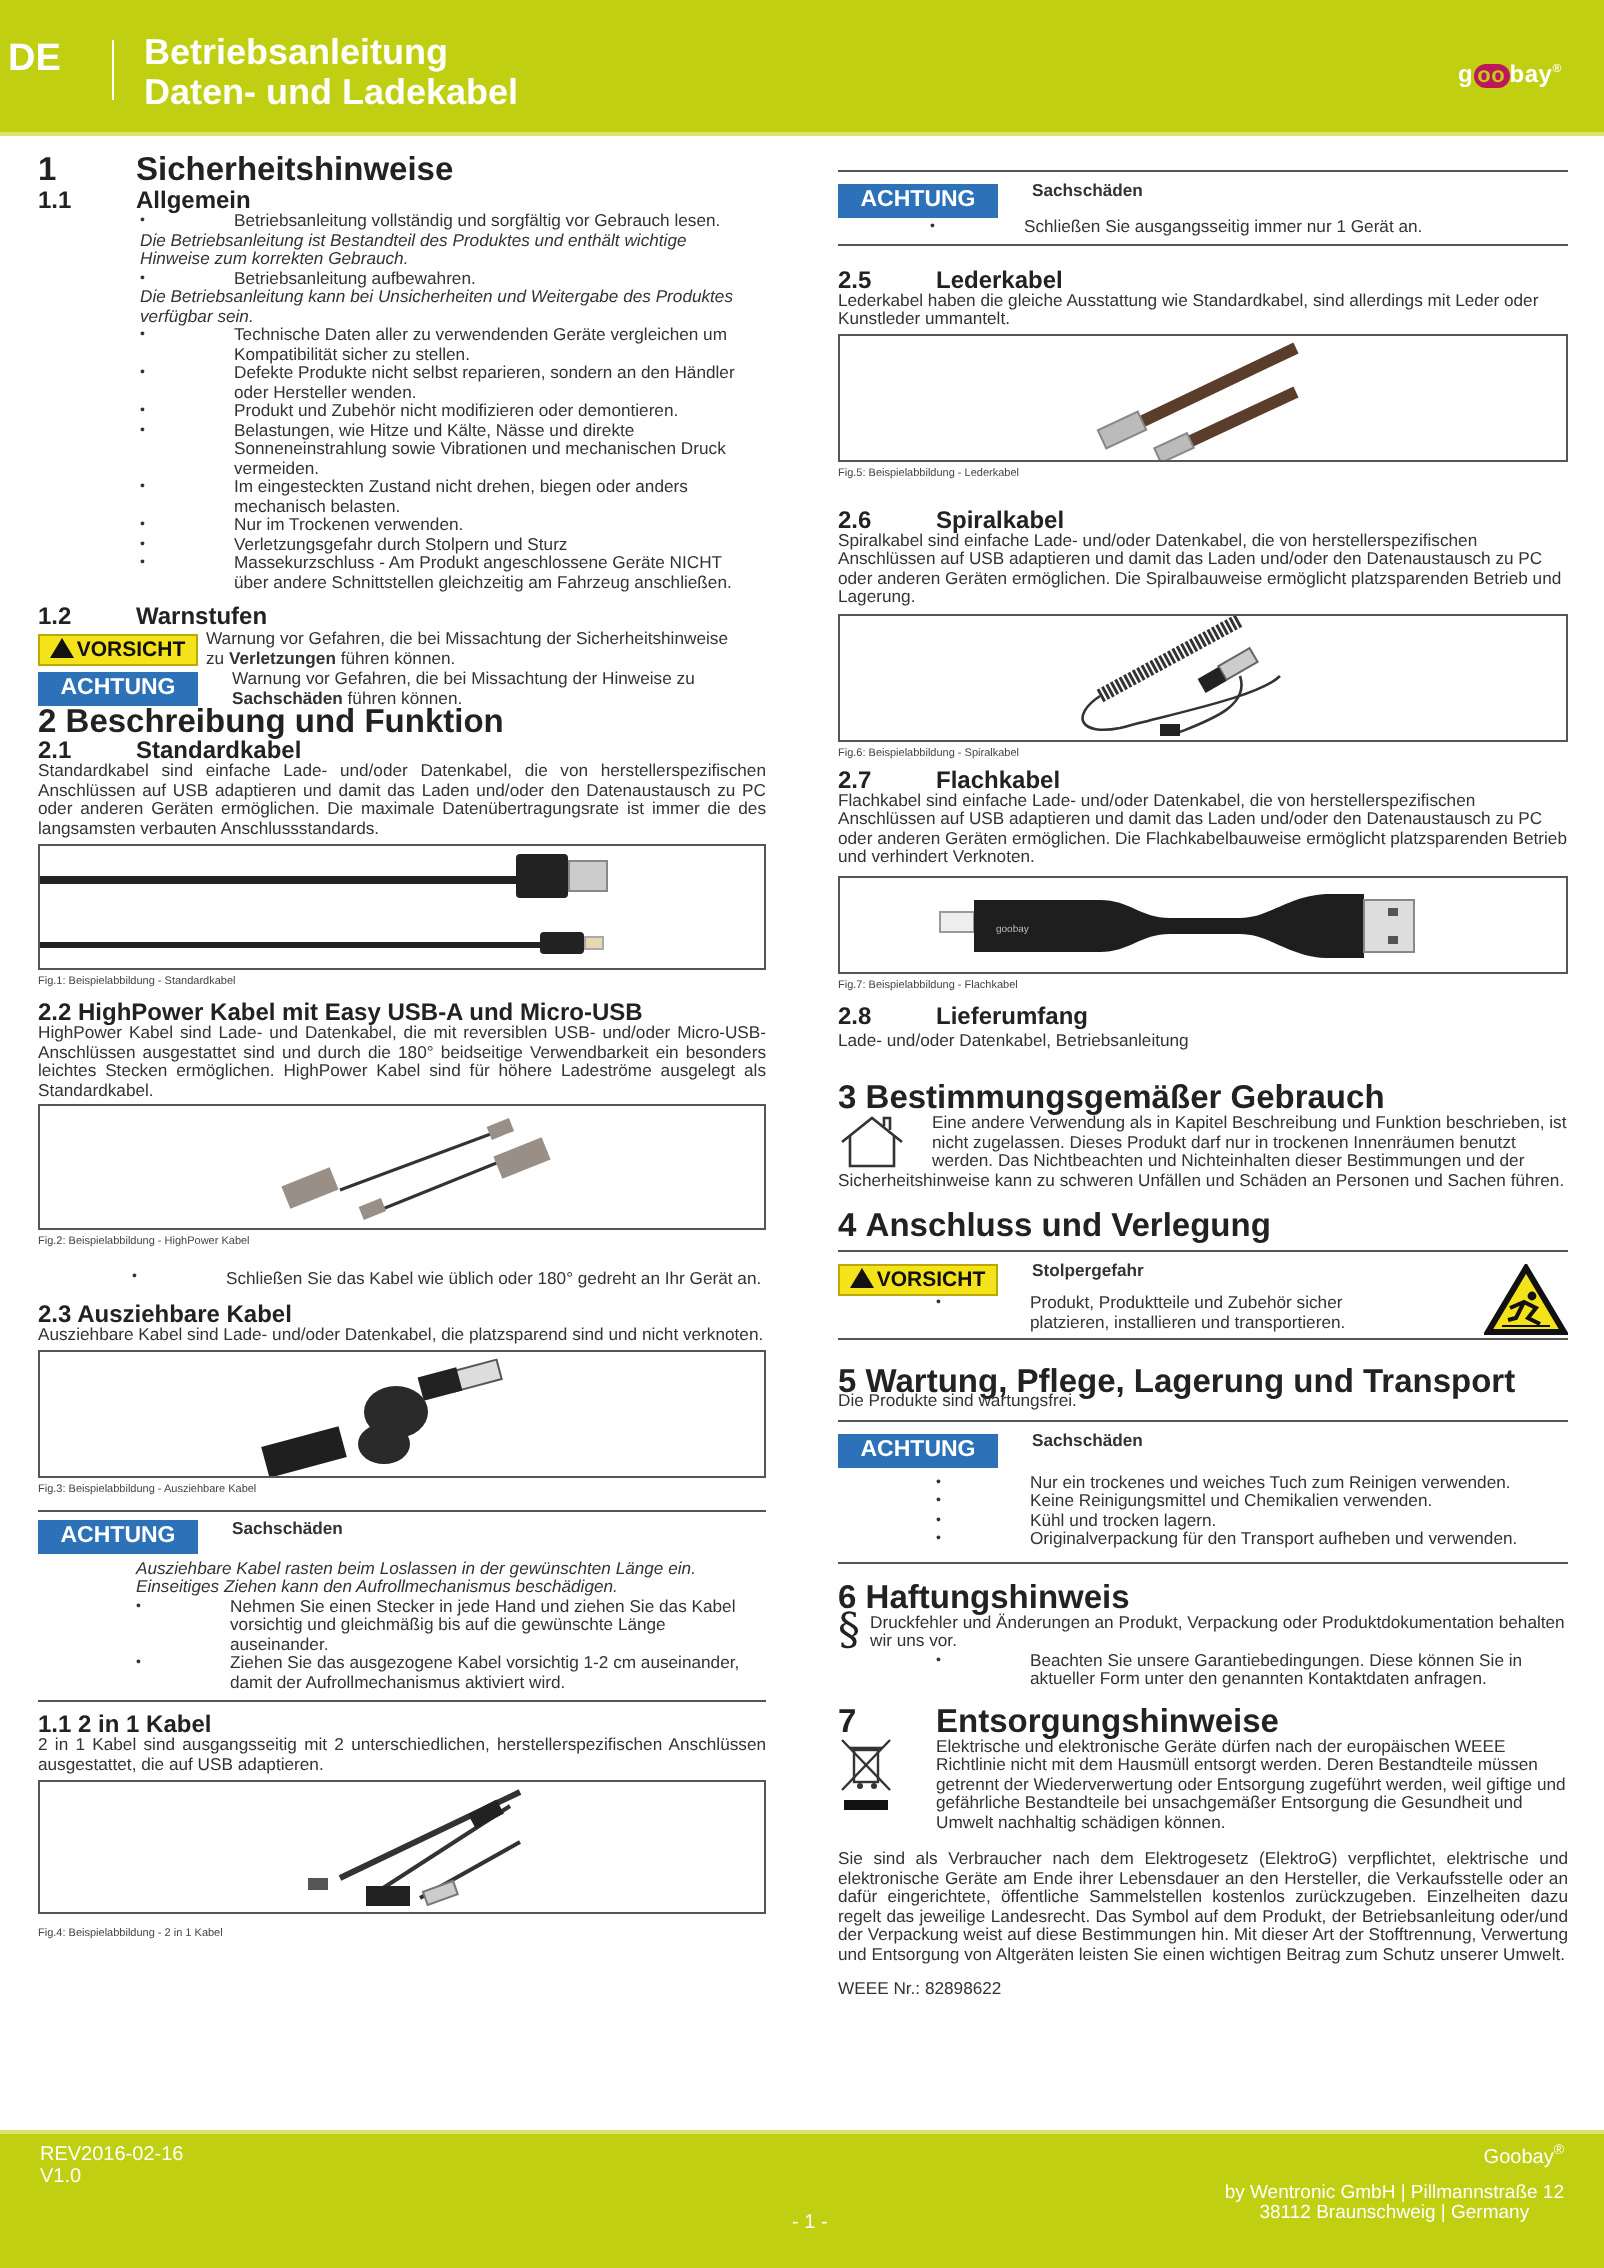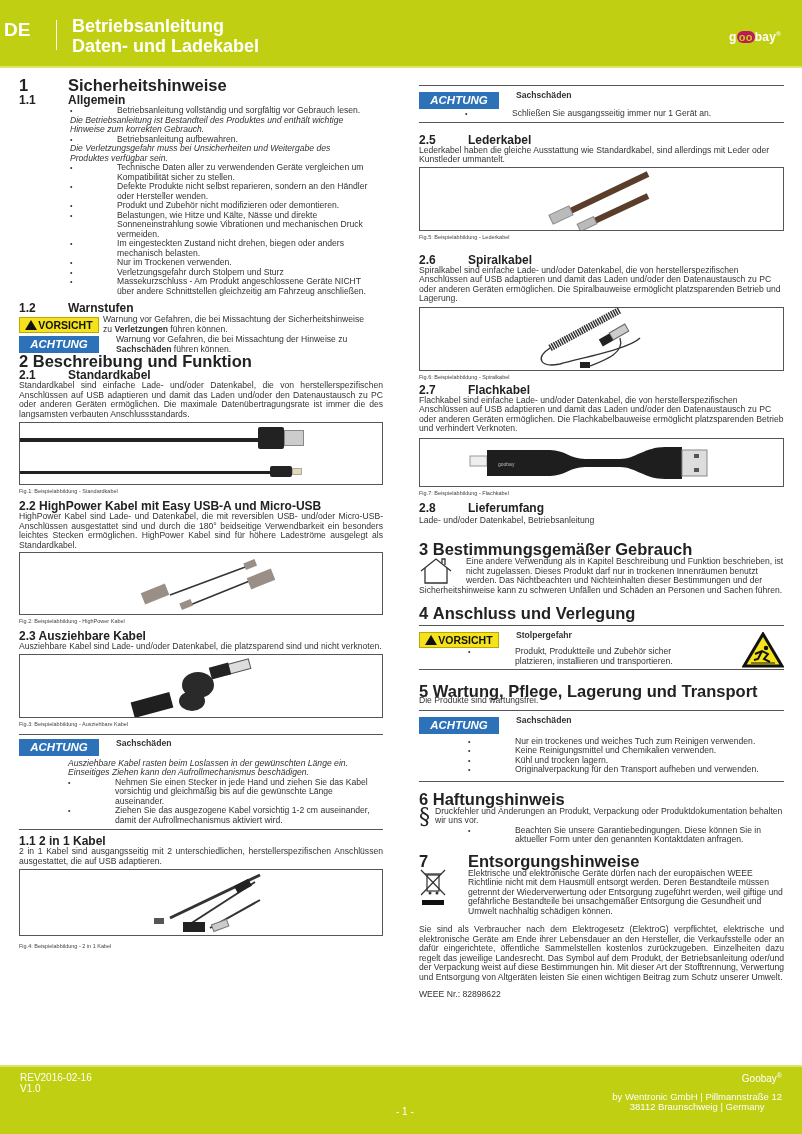--- a/index.html
+++ b/index.html
@@ -37,21 +37,21 @@
     .pj { text-align: justify; }
     .it { font-style: italic; }
     .bl { position: relative; padding-left: 47px; font-size: 8.6px; line-height: 9.5px; color: #333; }
     .bl::before { content: "•"; position: absolute; left: 0; top: 0; font-size: 7px; }
     .fig { border: 1px solid #555; background: #fff; position: relative; overflow: hidden; }
     .cap { font-size: 5.5px; color: #444; margin-top: 3px; }
     .hr { border-top: 1px solid #555; }
 
     .badge-v { display: inline-block; width: 80px; height: 16px; background: #f4e21a; border: 1px solid #bba800; color: #111; font-weight: bold; font-size: 10.5px; line-height: 14px; text-align: center; }
     .badge-v .tri { display: inline-block; width: 0; height: 0; border-left: 6px solid transparent; border-right: 6px solid transparent; border-bottom: 10px solid #111; vertical-align: -1px; margin-right: 1px; }
-    .badge-a { display: inline-block; width: 80px; height: 17px; background: #2d72b8; color: #fff; font-weight: bold; font-style: italic; font-size: 11.5px; line-height: 17px; text-align: center; }
+    .badge-a { display: inline-block; width: 80px; height: 17px; background: #2d72b8; color: #fff; font-weight: bold; font-size: 11.5px; line-height: 17px; text-align: center; }
 
     .warn-block { position: relative; }
     .warn-title { position: absolute; left: 97px; font-weight: bold; font-size: 8.6px; color: #333; }
 
     
     .cable { position: absolute; background: #222; }
   </style>
 </head>
 <body>
 
@@ -65,21 +65,21 @@
   <div class="hdr-logo"><span>g</span><span class="oo">oo</span><span>bay</span><sup style="font-size:6px">®</sup></div>
 </div>
 
 <div class="col col-left">
   <div class="h1"><span class="num">1</span><span>Sicherheitshinweise</span></div>
   <div class="h2" style="margin-top:1px"><span class="num">1.1</span><span>Allgemein</span></div>
   <div style="padding-left:51px; padding-right:12px">
     <div class="bl">Betriebsanleitung vollständig und sorgfältig vor Gebrauch lesen.</div>
     <div class="p it" style="margin-left:-51px; padding-left:51px"><span>Die Betriebsanleitung ist Bestandteil des Produktes und enthält wichtige Hinweise zum korrekten Gebrauch.</span></div>
     <div class="bl">Betriebsanleitung aufbewahren.</div>
-    <div class="p it">Die Verletzungsgefahr muss bei Unsicherheiten und Weitergabe des Produktes verfügbar sein.</div>
+    <div class="p it">Die Betriebsanleitung kann bei Unsicherheiten und Weitergabe des Produktes verfügbar sein.</div>
     <div class="bl">Technische Daten aller zu verwendenden Geräte vergleichen um Kompatibilität sicher zu stellen.</div>
     <div class="bl">Defekte Produkte nicht selbst reparieren, sondern an den Händler oder Hersteller wenden.</div>
     <div class="bl">Produkt und Zubehör nicht modifizieren oder demontieren.</div>
     <div class="bl">Belastungen, wie Hitze und Kälte, Nässe und direkte Sonneneinstrahlung sowie Vibrationen und mechanischen Druck vermeiden.</div>
     <div class="bl">Im eingesteckten Zustand nicht drehen, biegen oder anders mechanisch belasten.</div>
     <div class="bl">Nur im Trockenen verwenden.</div>
     <div class="bl">Verletzungsgefahr durch Stolpern und Sturz</div>
     <div class="bl">Massekurzschluss - Am Produkt angeschlossene Geräte NICHT über andere Schnittstellen gleichzeitig am Fahrzeug anschließen.</div>
   </div>
 
@@ -110,20 +110,23 @@
     <svg width="364" height="63">
       <line x1="150" y1="42" x2="228" y2="13" stroke="#333" stroke-width="1.5"></line>
       <line x1="170" y1="52" x2="232" y2="27" stroke="#333" stroke-width="1.5"></line>
       <rect x="122" y="35" width="26" height="12" fill="#9a8f86" transform="rotate(-22 135 41)"></rect>
       <rect x="224" y="8" width="12" height="7" fill="#9a8f86" transform="rotate(-22 230 11)"></rect>
       <rect x="160" y="48" width="12" height="7" fill="#9a8f86" transform="rotate(-22 166 51)"></rect>
       <rect x="228" y="20" width="26" height="12" fill="#9a8f86" transform="rotate(-22 241 26)"></rect>
     </svg>
   </div>
   <div class="cap">Fig.2: Beispielabbildung - HighPower Kabel</div>
+  <div style="padding-left:47px; margin-top:9px">
+    <div class="bl" style="line-height:12px">Schließen Sie das Kabel wie üblich oder 180° gedreht an Ihr Gerät an.</div>
+  </div>
 
   <div class="h2x" style="margin-top:6px">2.3  Ausziehbare Kabel</div>
   <div class="p pj">Ausziehbare Kabel sind Lade- und/oder Datenkabel, die platzsparend sind und nicht verknoten.</div>
   <div class="fig" style="height:64px; margin-top:2px">
     <svg width="364" height="64">
       <rect x="205" y="7" width="25" height="10" fill="#ddd" stroke="#555" transform="rotate(-15 217 12)"></rect>
       <rect x="190" y="10" width="20" height="12" fill="#222" transform="rotate(-15 200 16)"></rect>
       <ellipse cx="178" cy="30" rx="16" ry="13" fill="#2a2a2a"></ellipse>
       <ellipse cx="172" cy="46" rx="13" ry="10" fill="#2a2a2a"></ellipse>
       <rect x="112" y="42" width="40" height="16" fill="#1f1f1f" transform="rotate(-15 132 50)"></rect>

